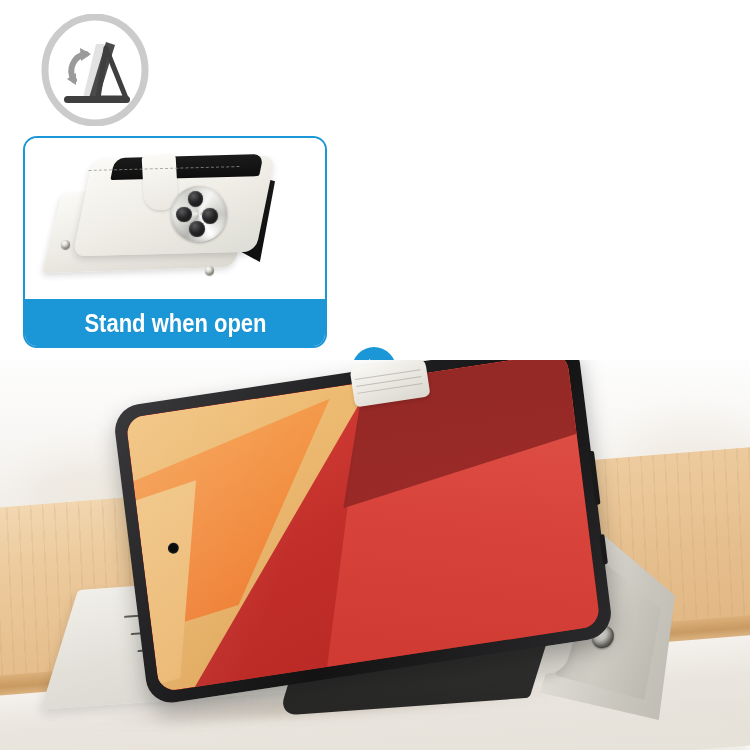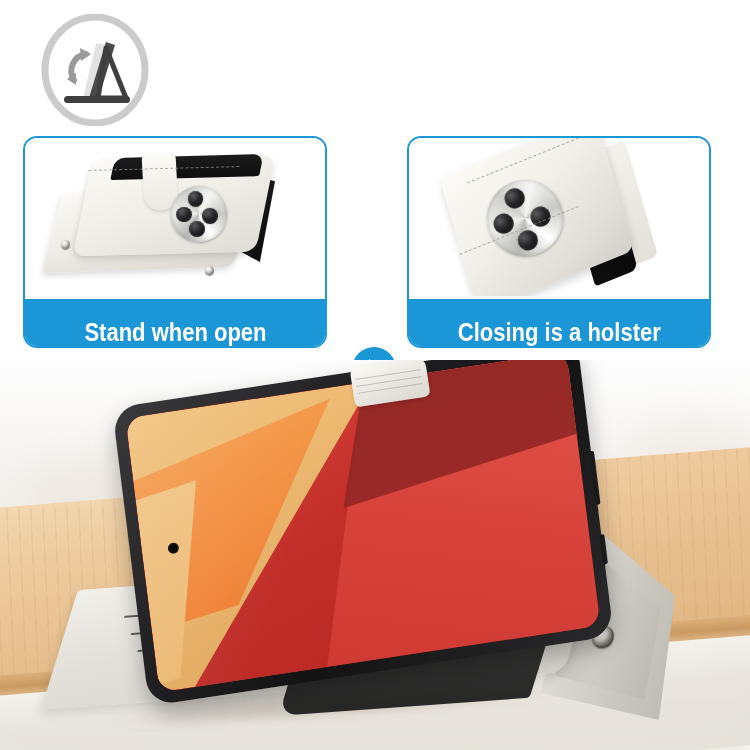--- a/index.html
+++ b/index.html
@@ -88,21 +88,21 @@
     background: #ffffff;
   }
   .panel-caption {
     position: absolute;
     left: -1px; bottom: -1px;
     width: calc(100% + 2px);
     height: 48px;
     background: #1b97d7;
     border-radius: 0 0 13px 13px;
     display: flex;
-    align-items: flex-end;
+    align-items: center;
     justify-content: center;
   }
   .panel-caption span {
     font-family: "Liberation Sans Narrow", "Liberation Sans", sans-serif;
     font-weight: 700;
     font-size: 25px;
     color: #ffffff;
     letter-spacing: 0px;
     transform: scaleX(0.88);
     white-space: nowrap;
@@ -517,41 +517,20 @@
     </div>
     <div class="panel-caption">
       <span>Stand when open</span>
     </div>
   </div>
 
   <div id="play-button">
     <div class="tri"></div>
   </div>
 
-  <div class="panel" id="panel-right">
-    <div class="panel-photo">
-      <div class="mini-case-closed">
-        <div class="cc-backwhite"></div>
-        <div class="cc-spine"></div>
-        <div class="cc-cover"></div>
-        <div class="cc-camera">
-          <div class="cam-ring"></div>
-          <div class="cam-lens" style="left:33%;top:8%;width:26%;height:26%;"></div>
-          <div class="cam-lens" style="left:8%;top:34%;width:26%;height:26%;"></div>
-          <div class="cam-lens" style="left:57%;top:42%;width:26%;height:26%;"></div>
-          <div class="cam-lens" style="left:30%;top:66%;width:26%;height:26%;"></div>
-        </div>
-        <div class="cc-stitch" style="left:36px;top:16px;width:120px;transform:rotate(-22deg);"></div>
-        <div class="cc-stitch" style="left:28px;top:86px;width:128px;transform:rotate(-22deg);"></div>
-      </div>
-    </div>
-    <div class="panel-caption">
-      <span>Closing is a holster</span>
-    </div>
-  </div>
 </div>
 
 <div id="main-photo">
 
   <div class="bg-wall"></div>
   <div class="bg-wall-blob" style="left:20px;top:96px;width:170px;height:70px;background:#e9e2d6;"></div>
   <div class="bg-wall-blob" style="left:620px;top:60px;width:150px;height:110px;background:#ece5da;"></div>
 
   <div class="desk-top"></div>
   <div class="desk-edge"></div>

